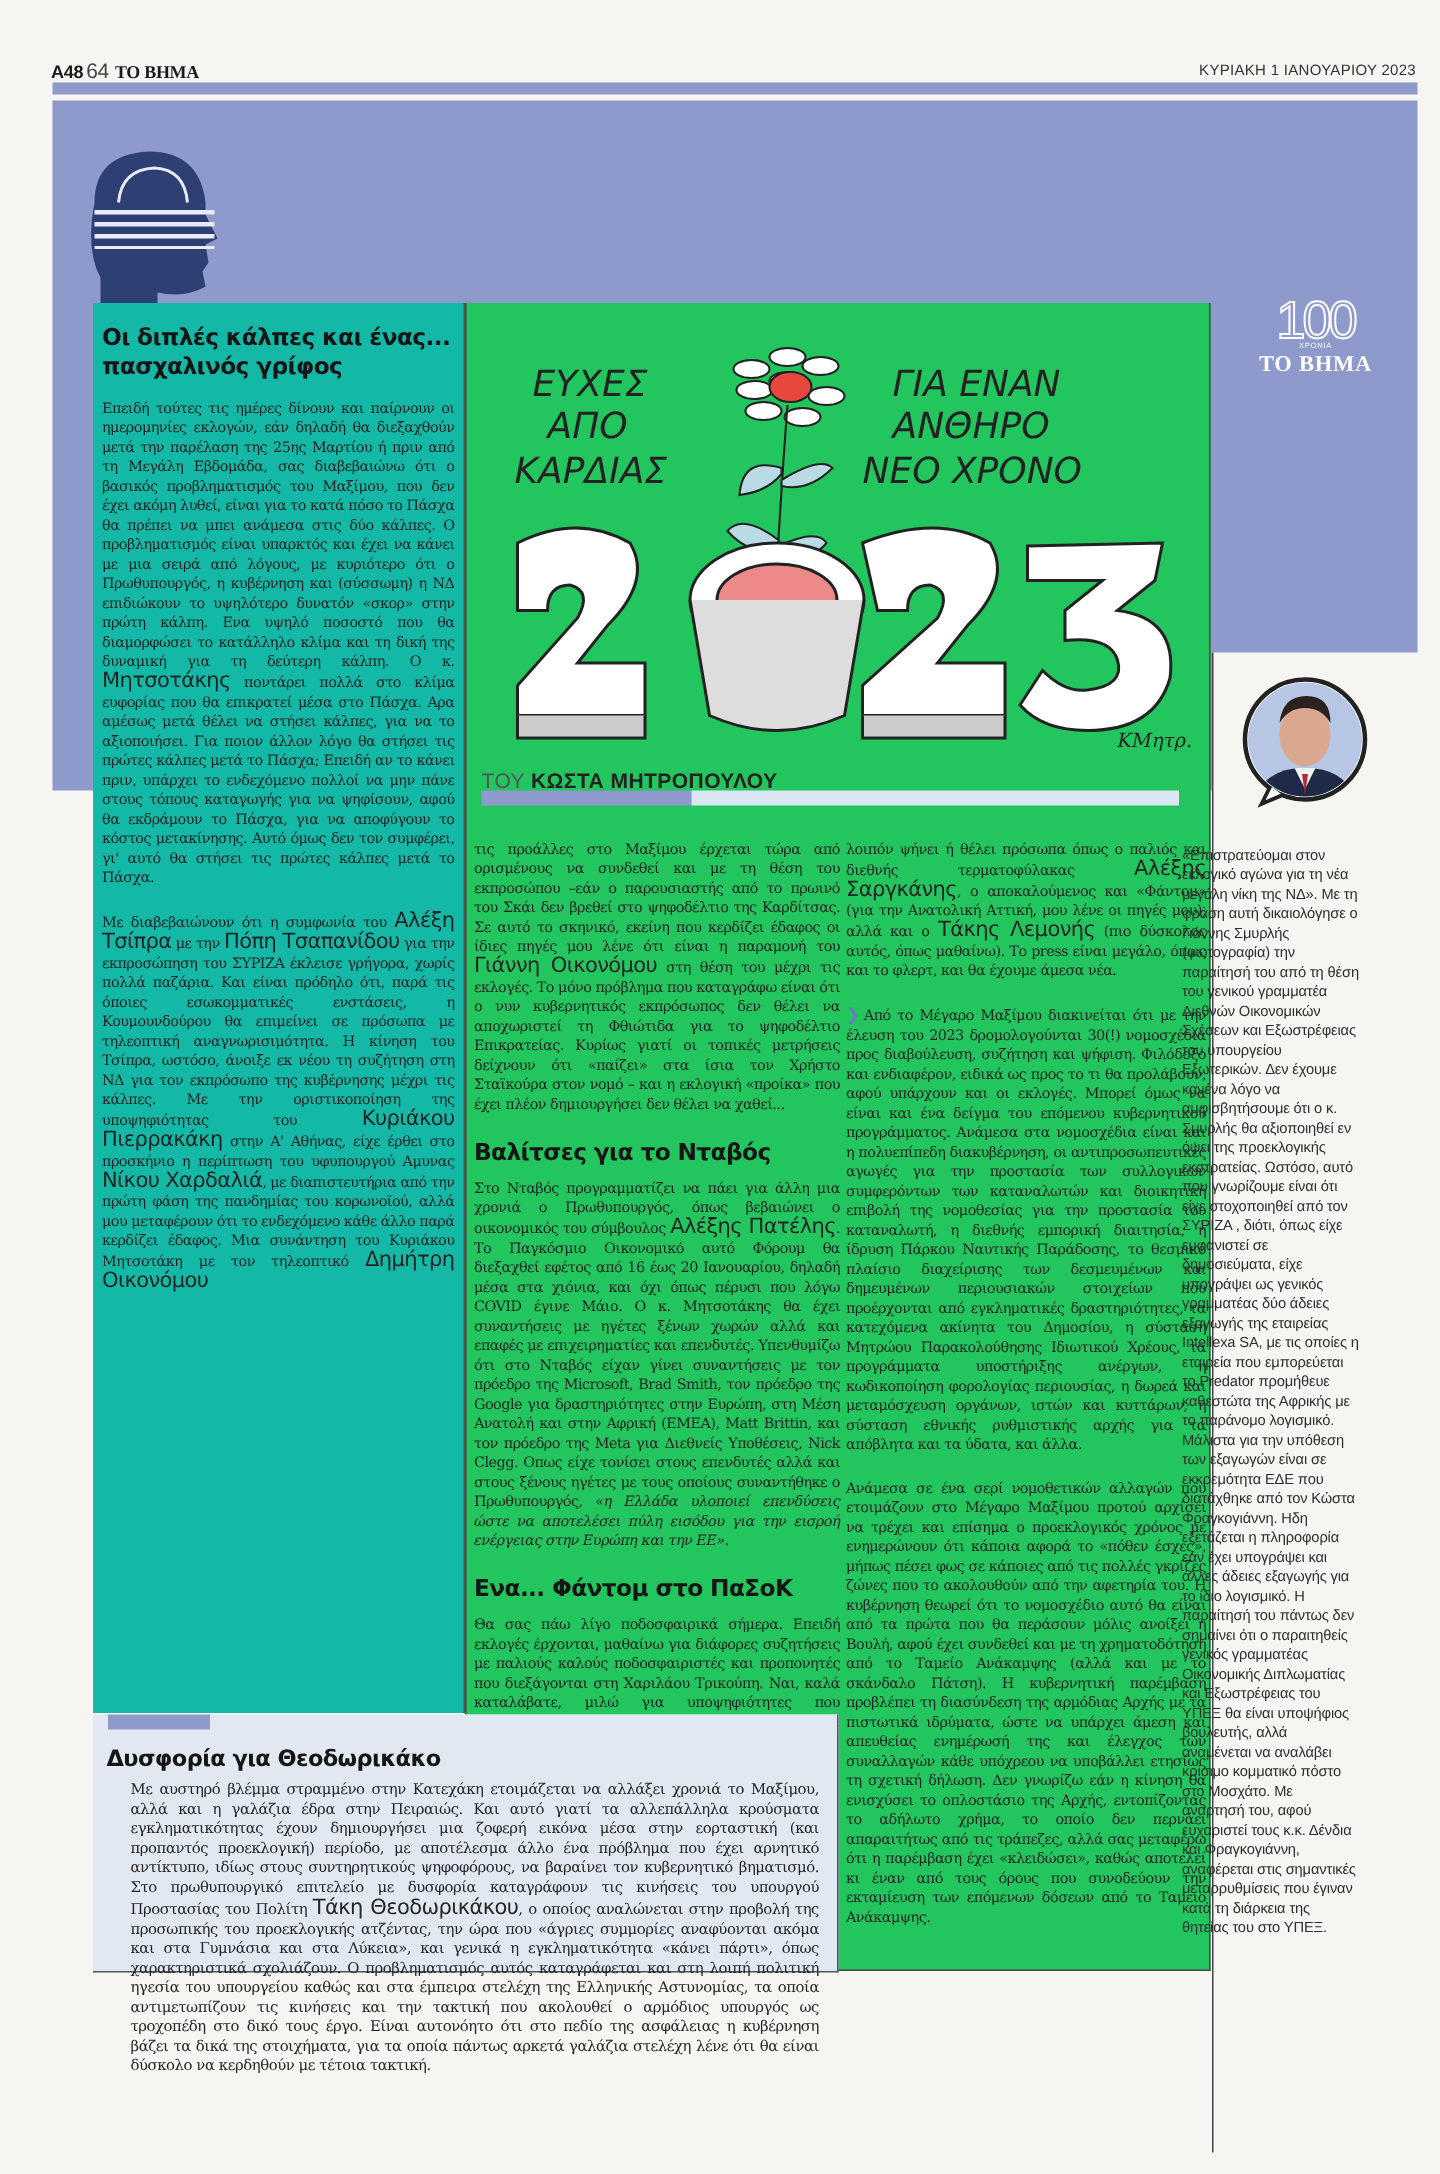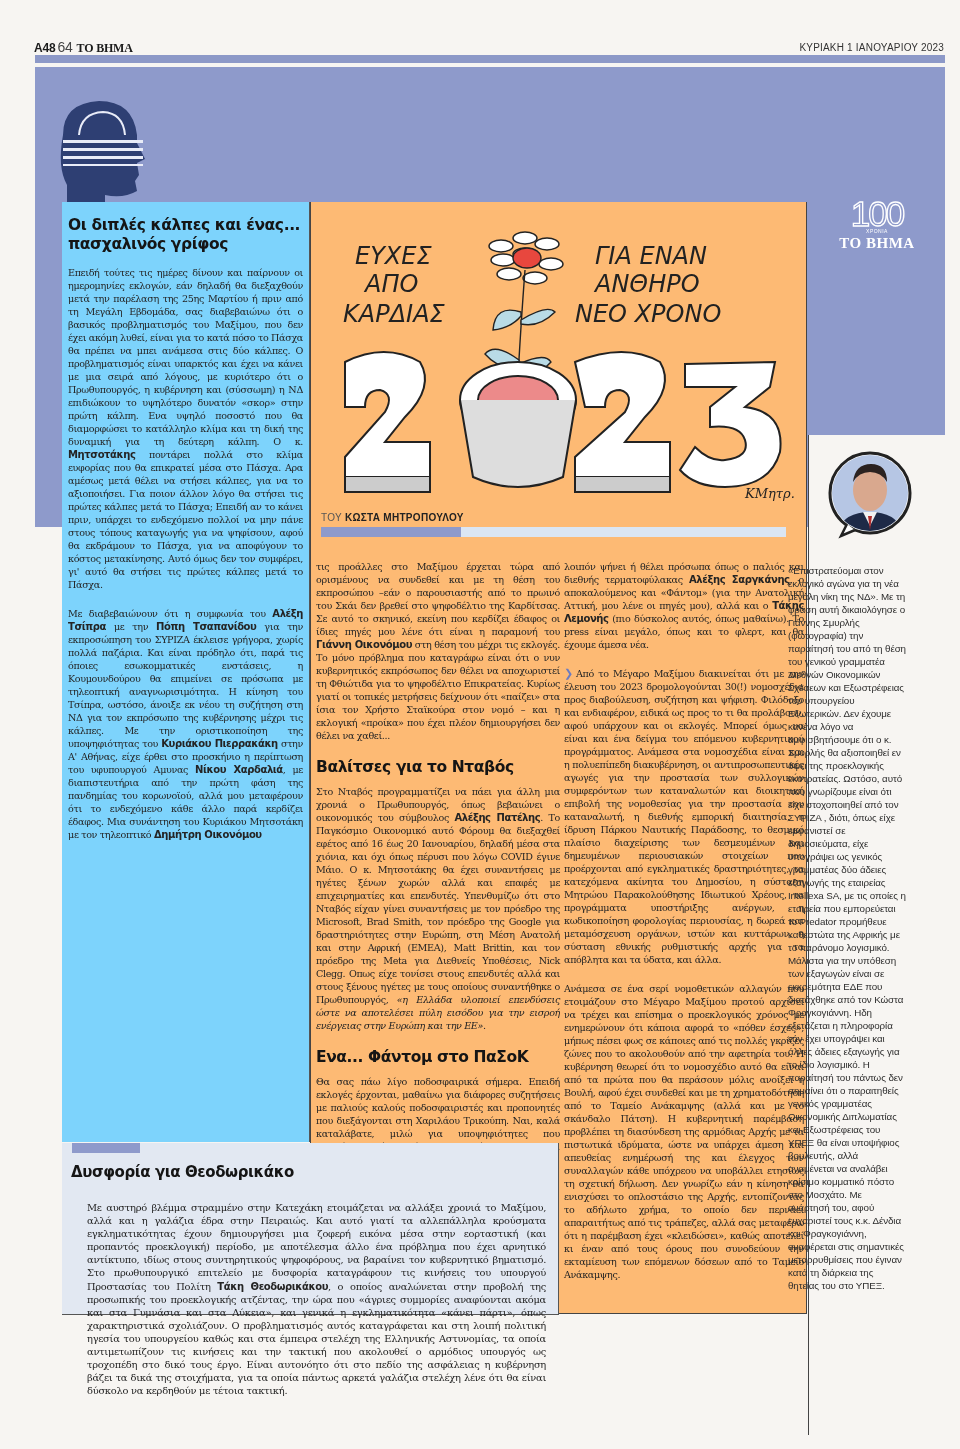--- a/index.html
+++ b/index.html
@@ -19,46 +19,46 @@
   .mast-head-icon { position: absolute; left: 18px; top: 28px; width: 96px; height: 110px; }
   .mast-title { position: absolute; left: 130px; top: 14px; height: 130px; white-space: nowrap; }
   .mast-title .outline { font-family: "DejaVu Serif", serif; font-size: 96px; font-weight: bold; color: transparent; -webkit-text-stroke: 2px #f0f2fa; letter-spacing: -2px; vertical-align: bottom; }
   .mast-title .solid { font-family: "DejaVu Serif", serif; font-size: 92px; font-weight: bold; color: #fbfbfd; letter-spacing: -3px; vertical-align: bottom; }
 
   .logo100 { position: absolute; left: 832px; top: 200px; width: 90px; text-align: center; color: #fff; }
   .logo100 .hundred { font-family: "Liberation Sans", sans-serif; font-size: 35px; line-height: 28px; font-weight: 300; letter-spacing: -2px; color: transparent; -webkit-text-stroke: 1.3px #fff; }
   .logo100 .sub { font-size: 5px; letter-spacing: 0.5px; font-family: "Liberation Sans", sans-serif; }
   .logo100 .name { font-family: "Liberation Serif", serif; font-weight: bold; font-size: 15px; margin-top: 1px; letter-spacing: 0.5px; }
 
-  .col { position: absolute; background: #7dd3fc; }
+  .col { position: absolute; background: #14b8a6; }
   .col-left { left: 62px; top: 202px; width: 248px; height: 940px; padding: 0 6px 0 6px; }
   .col-left.framed { border-right: 1px solid #555; }
-  .cartoon-box { position: absolute; left: 310px; top: 202px; width: 497px; height: 1112px; border: 1px solid #444; border-top: none; background: #fdba74; }
+  .cartoon-box { position: absolute; left: 310px; top: 202px; width: 497px; height: 1112px; border: 1px solid #444; border-top: none; background: #22c55e; }
   .col-mid { position: absolute; left: 316px; top: 560px; width: 244px; height: 580px; }
   .col-right { position: absolute; left: 564px; top: 560px; width: 240px; height: 760px; }
   .col-side { position: absolute; left: 808px; top: 435px; width: 150px; height: 1000px; border-left: 1px solid #444; background: #f7f5f2; }
 
   h2 { font-family: "DejaVu Sans", sans-serif; font-weight: bold; font-size: 15.5px; line-height: 19px; letter-spacing: -0.4px; color: #151515; margin-bottom: 8px; }
   p.body { font-family: "DejaVu Serif", serif; font-size: 9.6px; line-height: 13px; text-align: justify; color: #242424; letter-spacing: -0.35px; hyphens: auto; }
-  p.body b { font-family: "DejaVu Sans", sans-serif; font-weight: bold; font-size: 10px; letter-spacing: -0.4px; }
+  p.body b { font-family: "DejaVu Sans", sans-serif; font-weight: normal; font-size: 14px; letter-spacing: -0.4px; }
   p.body i { font-style: italic; }
   .gap { height: 16px; }
 
   .cartoon { position: absolute; left: 14px; top: 10px; width: 470px; height: 290px; }
-  .byline { position: absolute; left: 10px; top: 310px; font-family: "Liberation Sans", sans-serif; font-size: 10px; color: #555; letter-spacing: 0.3px; }
+  .byline { position: absolute; left: 10px; top: 310px; font-family: "Liberation Sans", sans-serif; font-size: 14px; color: #555; letter-spacing: 0.3px; }
   .byline b { color: #222; font-weight: bold; }
   .byline-bar { position: absolute; left: 10px; top: 325px; width: 140px; height: 10px; background: #8e9acb; }
   .byline-bar2 { position: absolute; left: 150px; top: 325px; width: 325px; height: 10px; background: #dbe6f3; }
 
   .avatar { position: absolute; left: 825px; top: 450px; width: 90px; height: 90px; }
   .side-text { position: absolute; left: 788px; top: 564px; width: 118px; font-family: "Liberation Sans", sans-serif; font-size: 9.8px; line-height: 13px; color: #2d2d2d; text-align: left; letter-spacing: -0.1px; }
 
   .bottom-box { position: absolute; left: 62px; top: 1143px; width: 497px; height: 172px; background: #e2e8f2; border-right: 1px solid #555; border-bottom: 1px solid #555; padding: 0 12px 0 9px; }
   .bottom-box .tab { position: absolute; left: 10px; top: 0; width: 68px; height: 10px; background: #8e9acb; }
-  .bottom-box h2 { margin-top: 20px; font-size: 15px; margin-bottom: 19px; }
+  .bottom-box h2 { margin-top: 20px; font-size: 15px; margin-bottom: 5px; }
   .bottom-box p.body { line-height: 13.1px; font-size: 9.9px; letter-spacing: -0.28px; margin-left: 16px; }
   .mid-bottom-band { position: absolute; left: 310px; top: 1143px; width: 249px; height: 10px; background: #dbe6f3; }
 
   .arrow { color: #6c7cc0; font-family: "DejaVu Sans", sans-serif; font-weight: bold; font-size: 11px; margin-right: 3px; }
 </style>
 </head>
 <body>
 
 <div class="folio">
   <div class="left">

